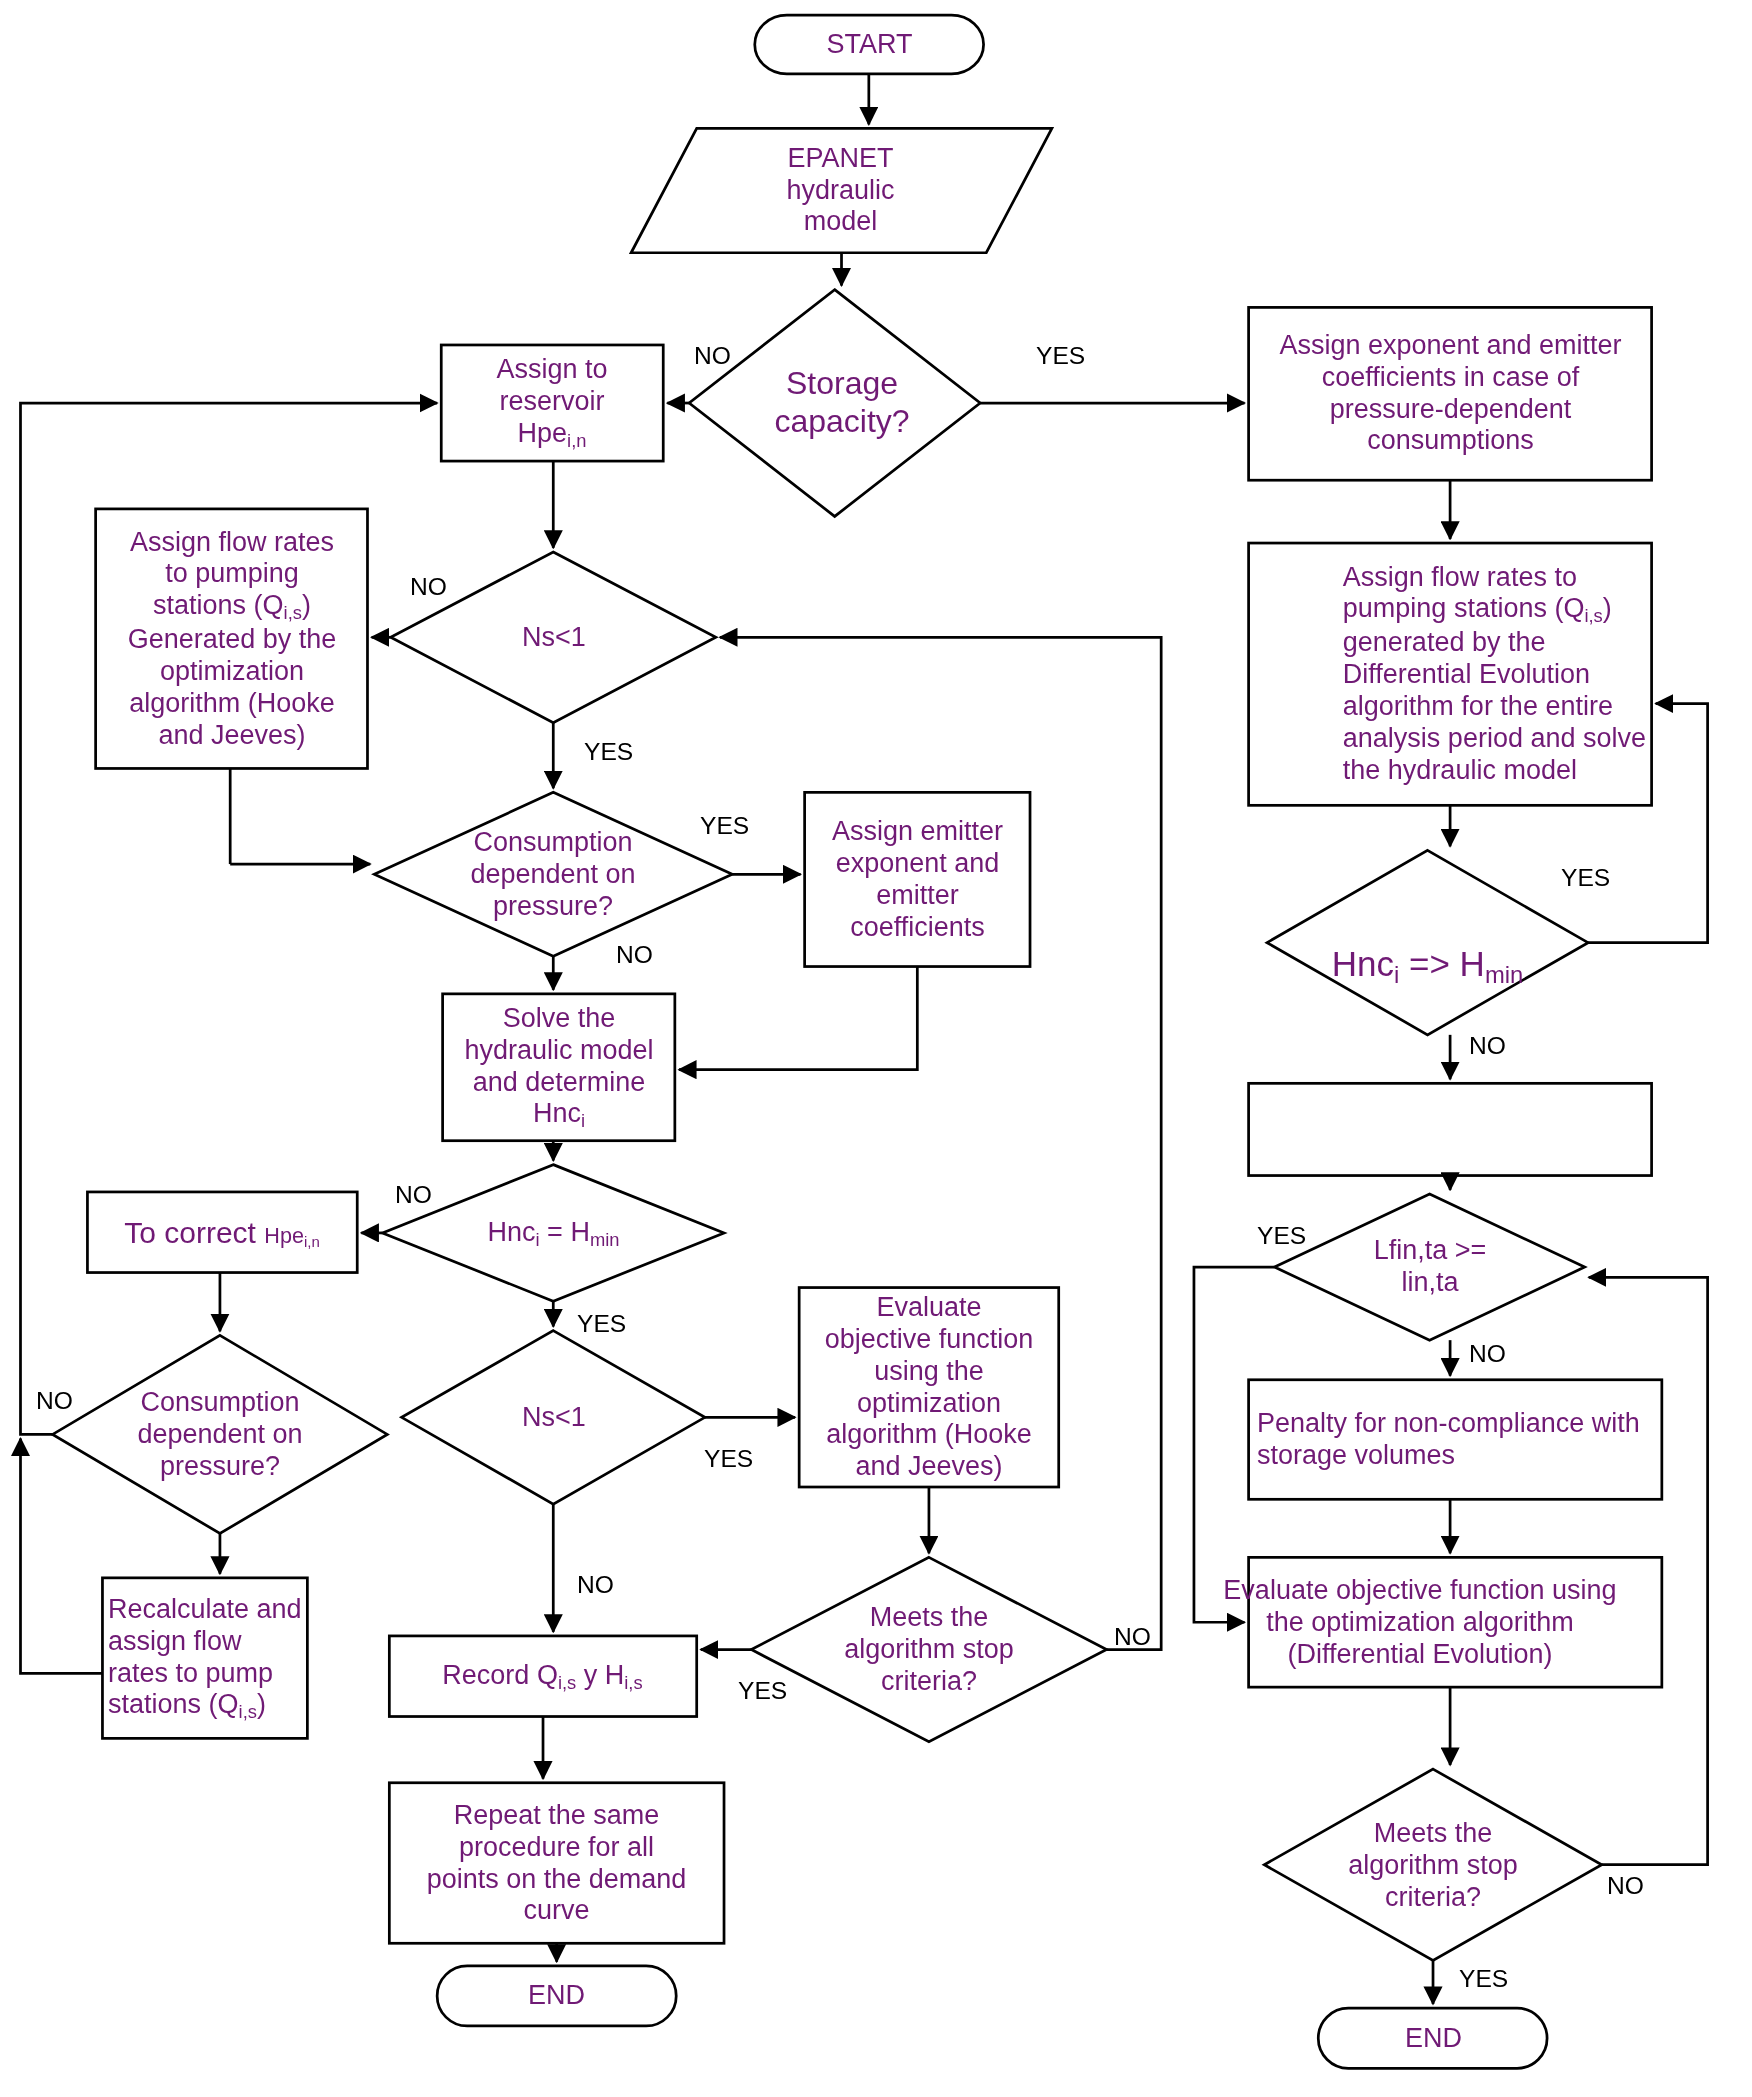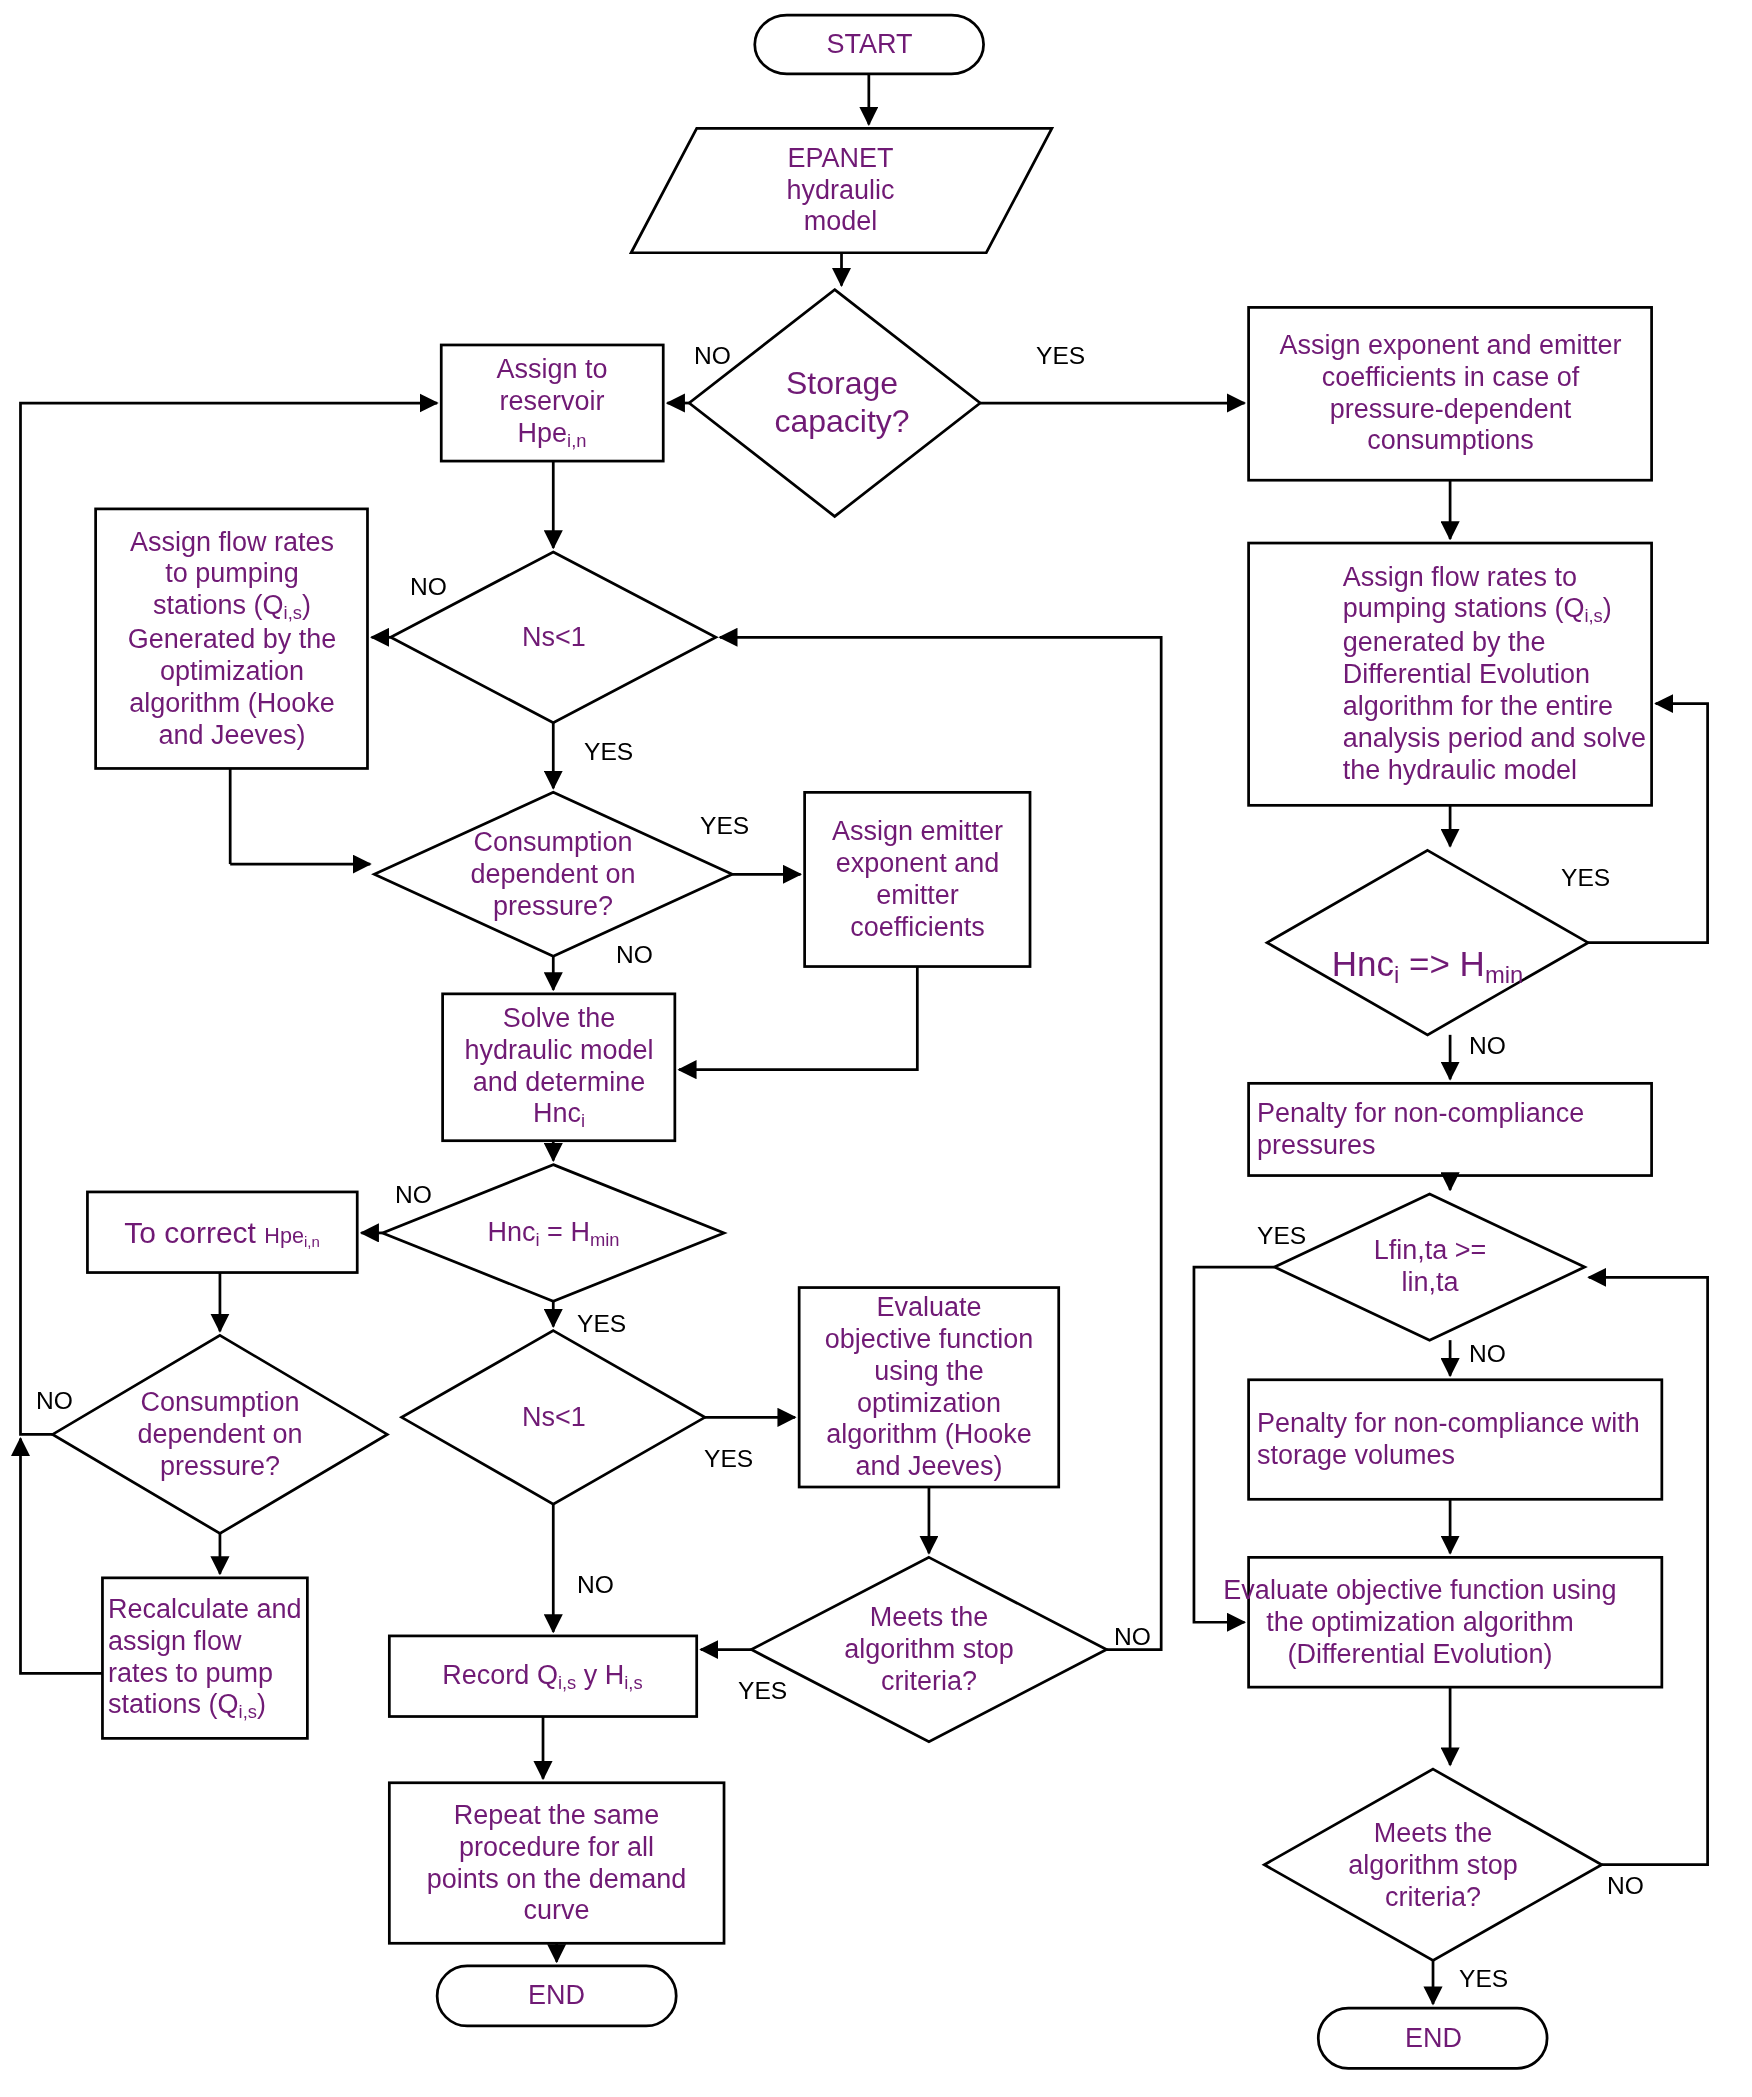--- a/index.html
+++ b/index.html
@@ -223,22 +223,20 @@
 
   <div class="nodeText" style="left:389px;top:1783px;width:335px;height:161px;font-size:27px;border-radius:29px;"><span>Repeat the same
 procedure for all
 points on the demand
 curve</span></div>
 
   <div class="nodeText" style="left:437px;top:1966px;width:239px;height:60px;font-size:27px;"><span>END</span></div>
 
   <div class="nodeText" style="left:1325px;top:920px;width:205px;height:45px;font-size:35px;margin-top:23px;"><span><span>Hnc</span><sub>i</sub><span> =&gt; H</span><sub>min</sub></span></div>
 
-  <div class="nodeText" style="left:1257px;top:1084px;width:389px;height:92px;font-size:27px;justify-content:flex-start;text-align:left;"><span>Penalty for non-compliance
-pressures</span></div>
 
   <div class="nodeText" style="left:1341px;top:1222px;width:178px;height:90px;font-size:27px;"><span>Lfin,ta &gt;=
 lin,ta</span></div>
 
   <div class="nodeText" style="left:1257px;top:1380px;width:400px;height:120px;font-size:27px;justify-content:flex-start;text-align:left;"><span>Penalty for non-compliance with
 storage volumes</span></div>
 
   <div class="nodeText" style="left:1216px;top:1558px;width:408px;height:130px;font-size:27px;"><span>Evaluate objective function using
 the optimization algorithm
 (Differential Evolution)</span></div>

